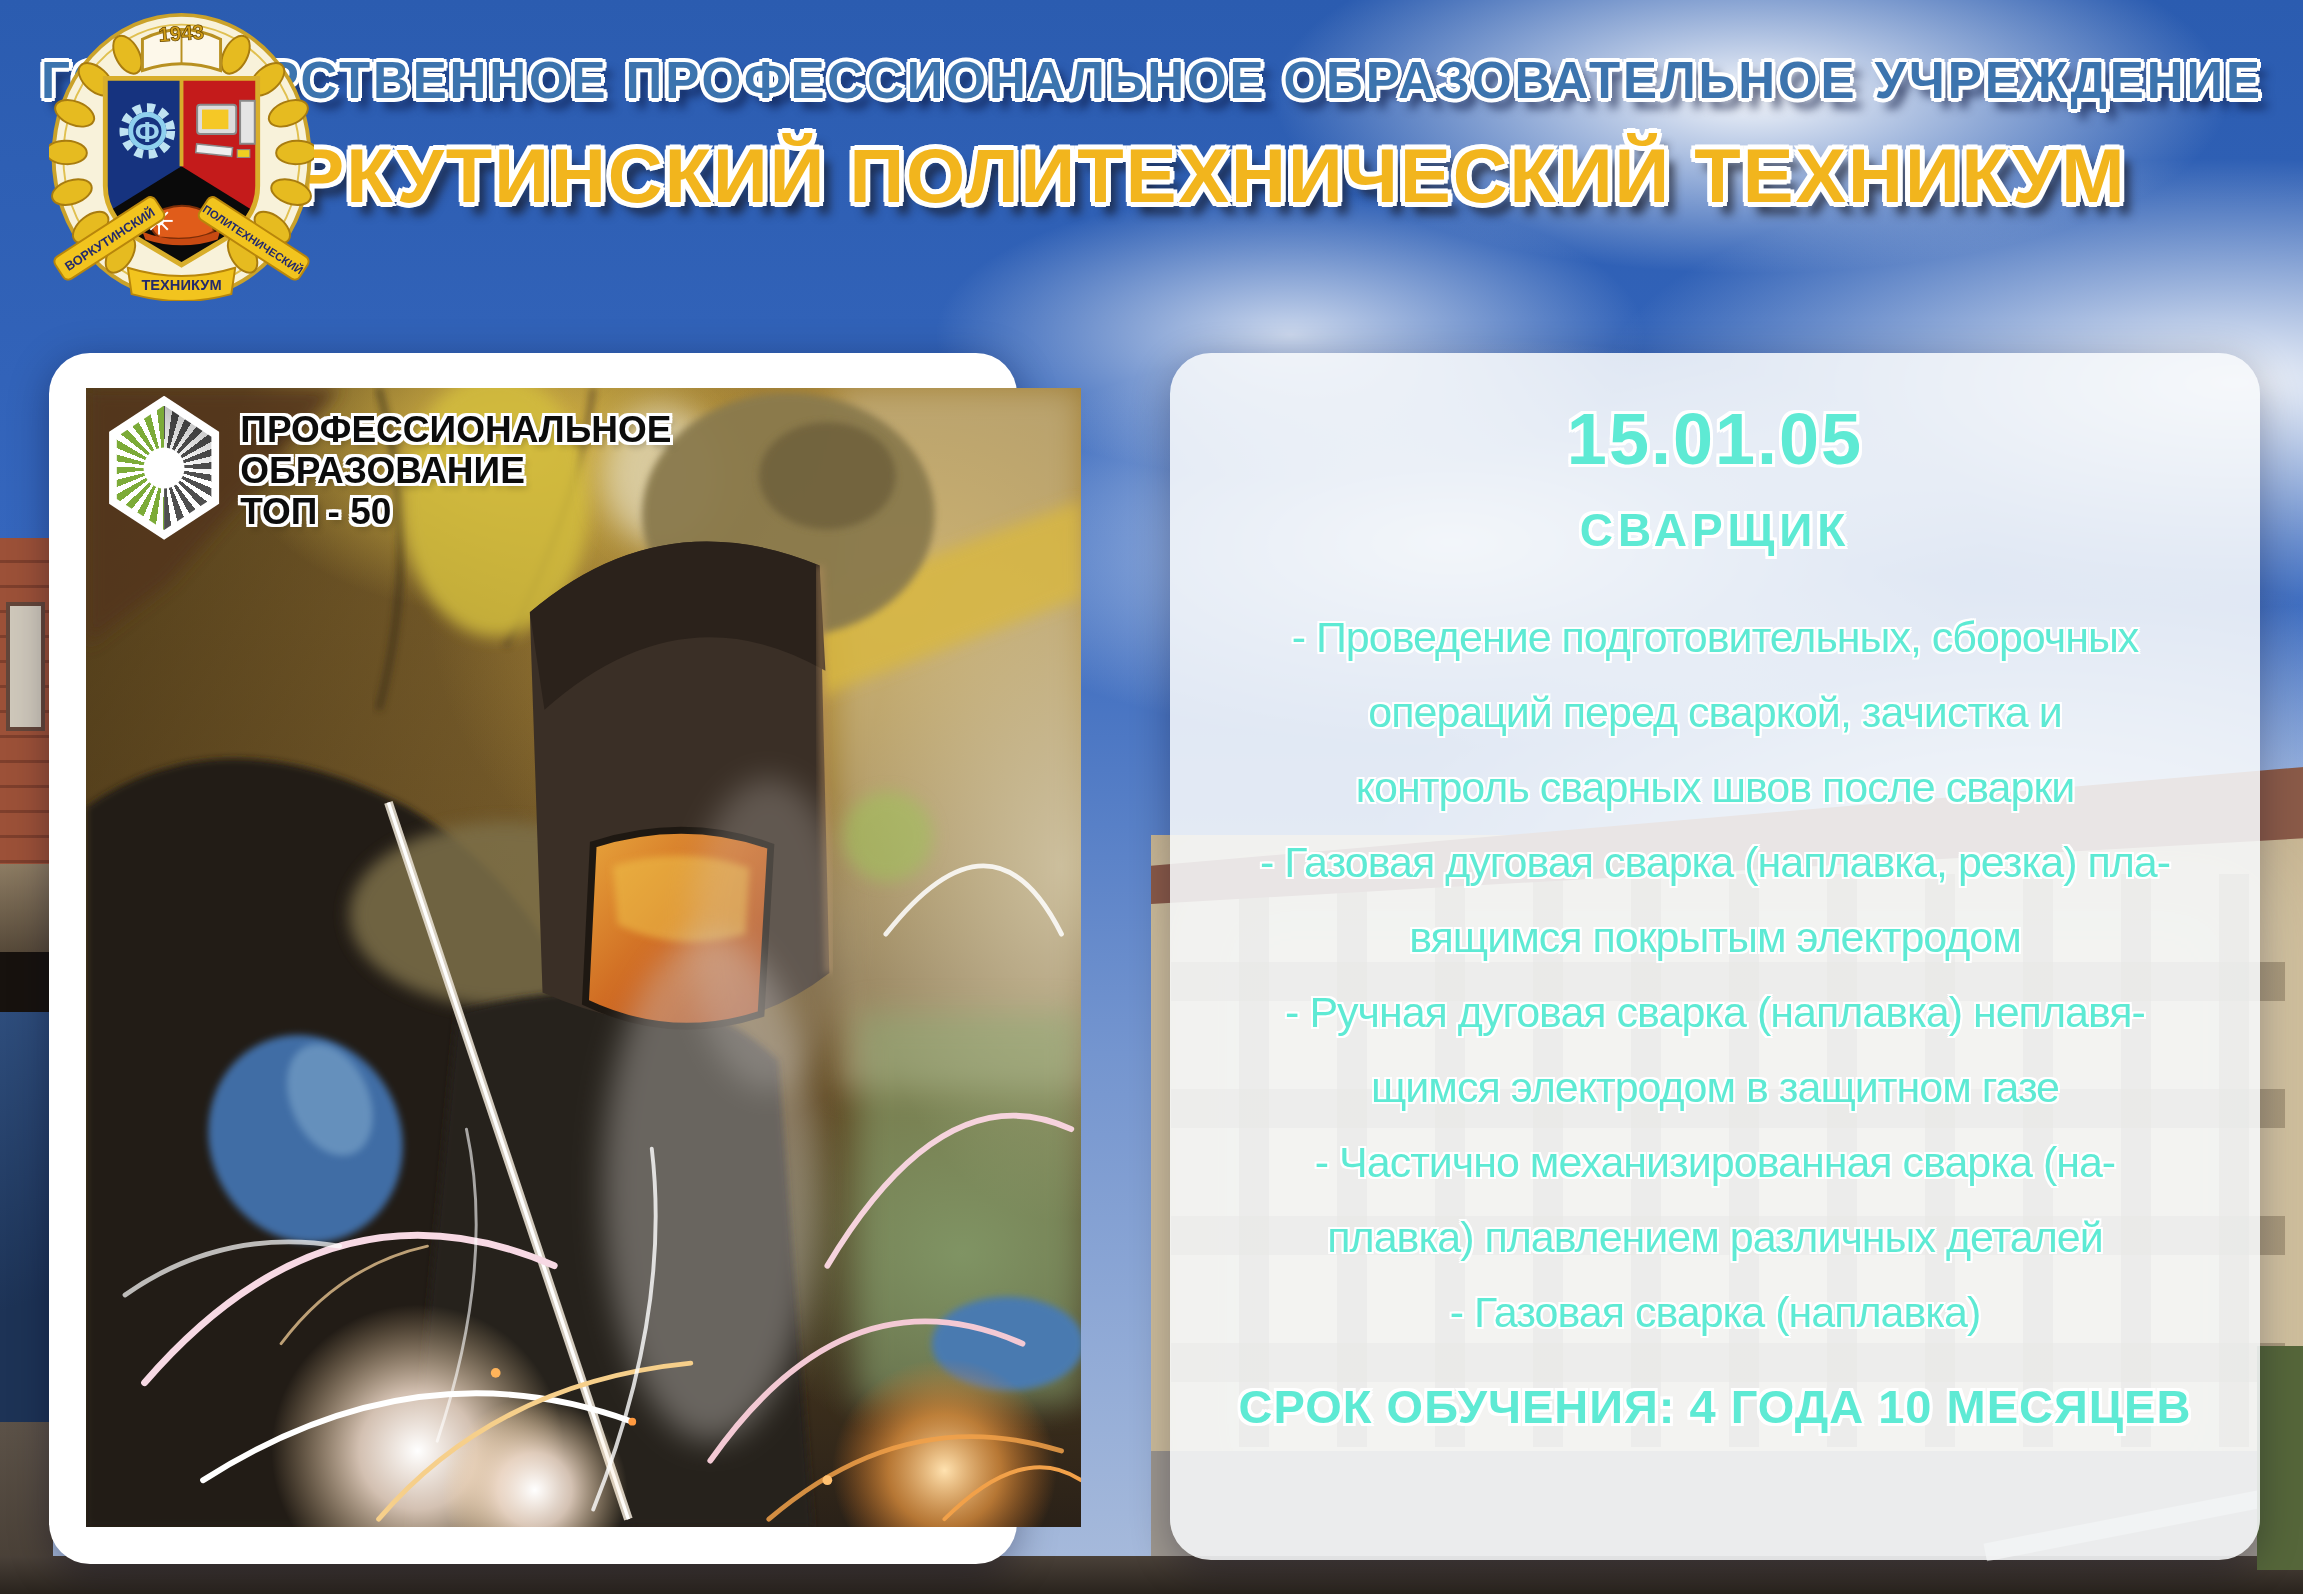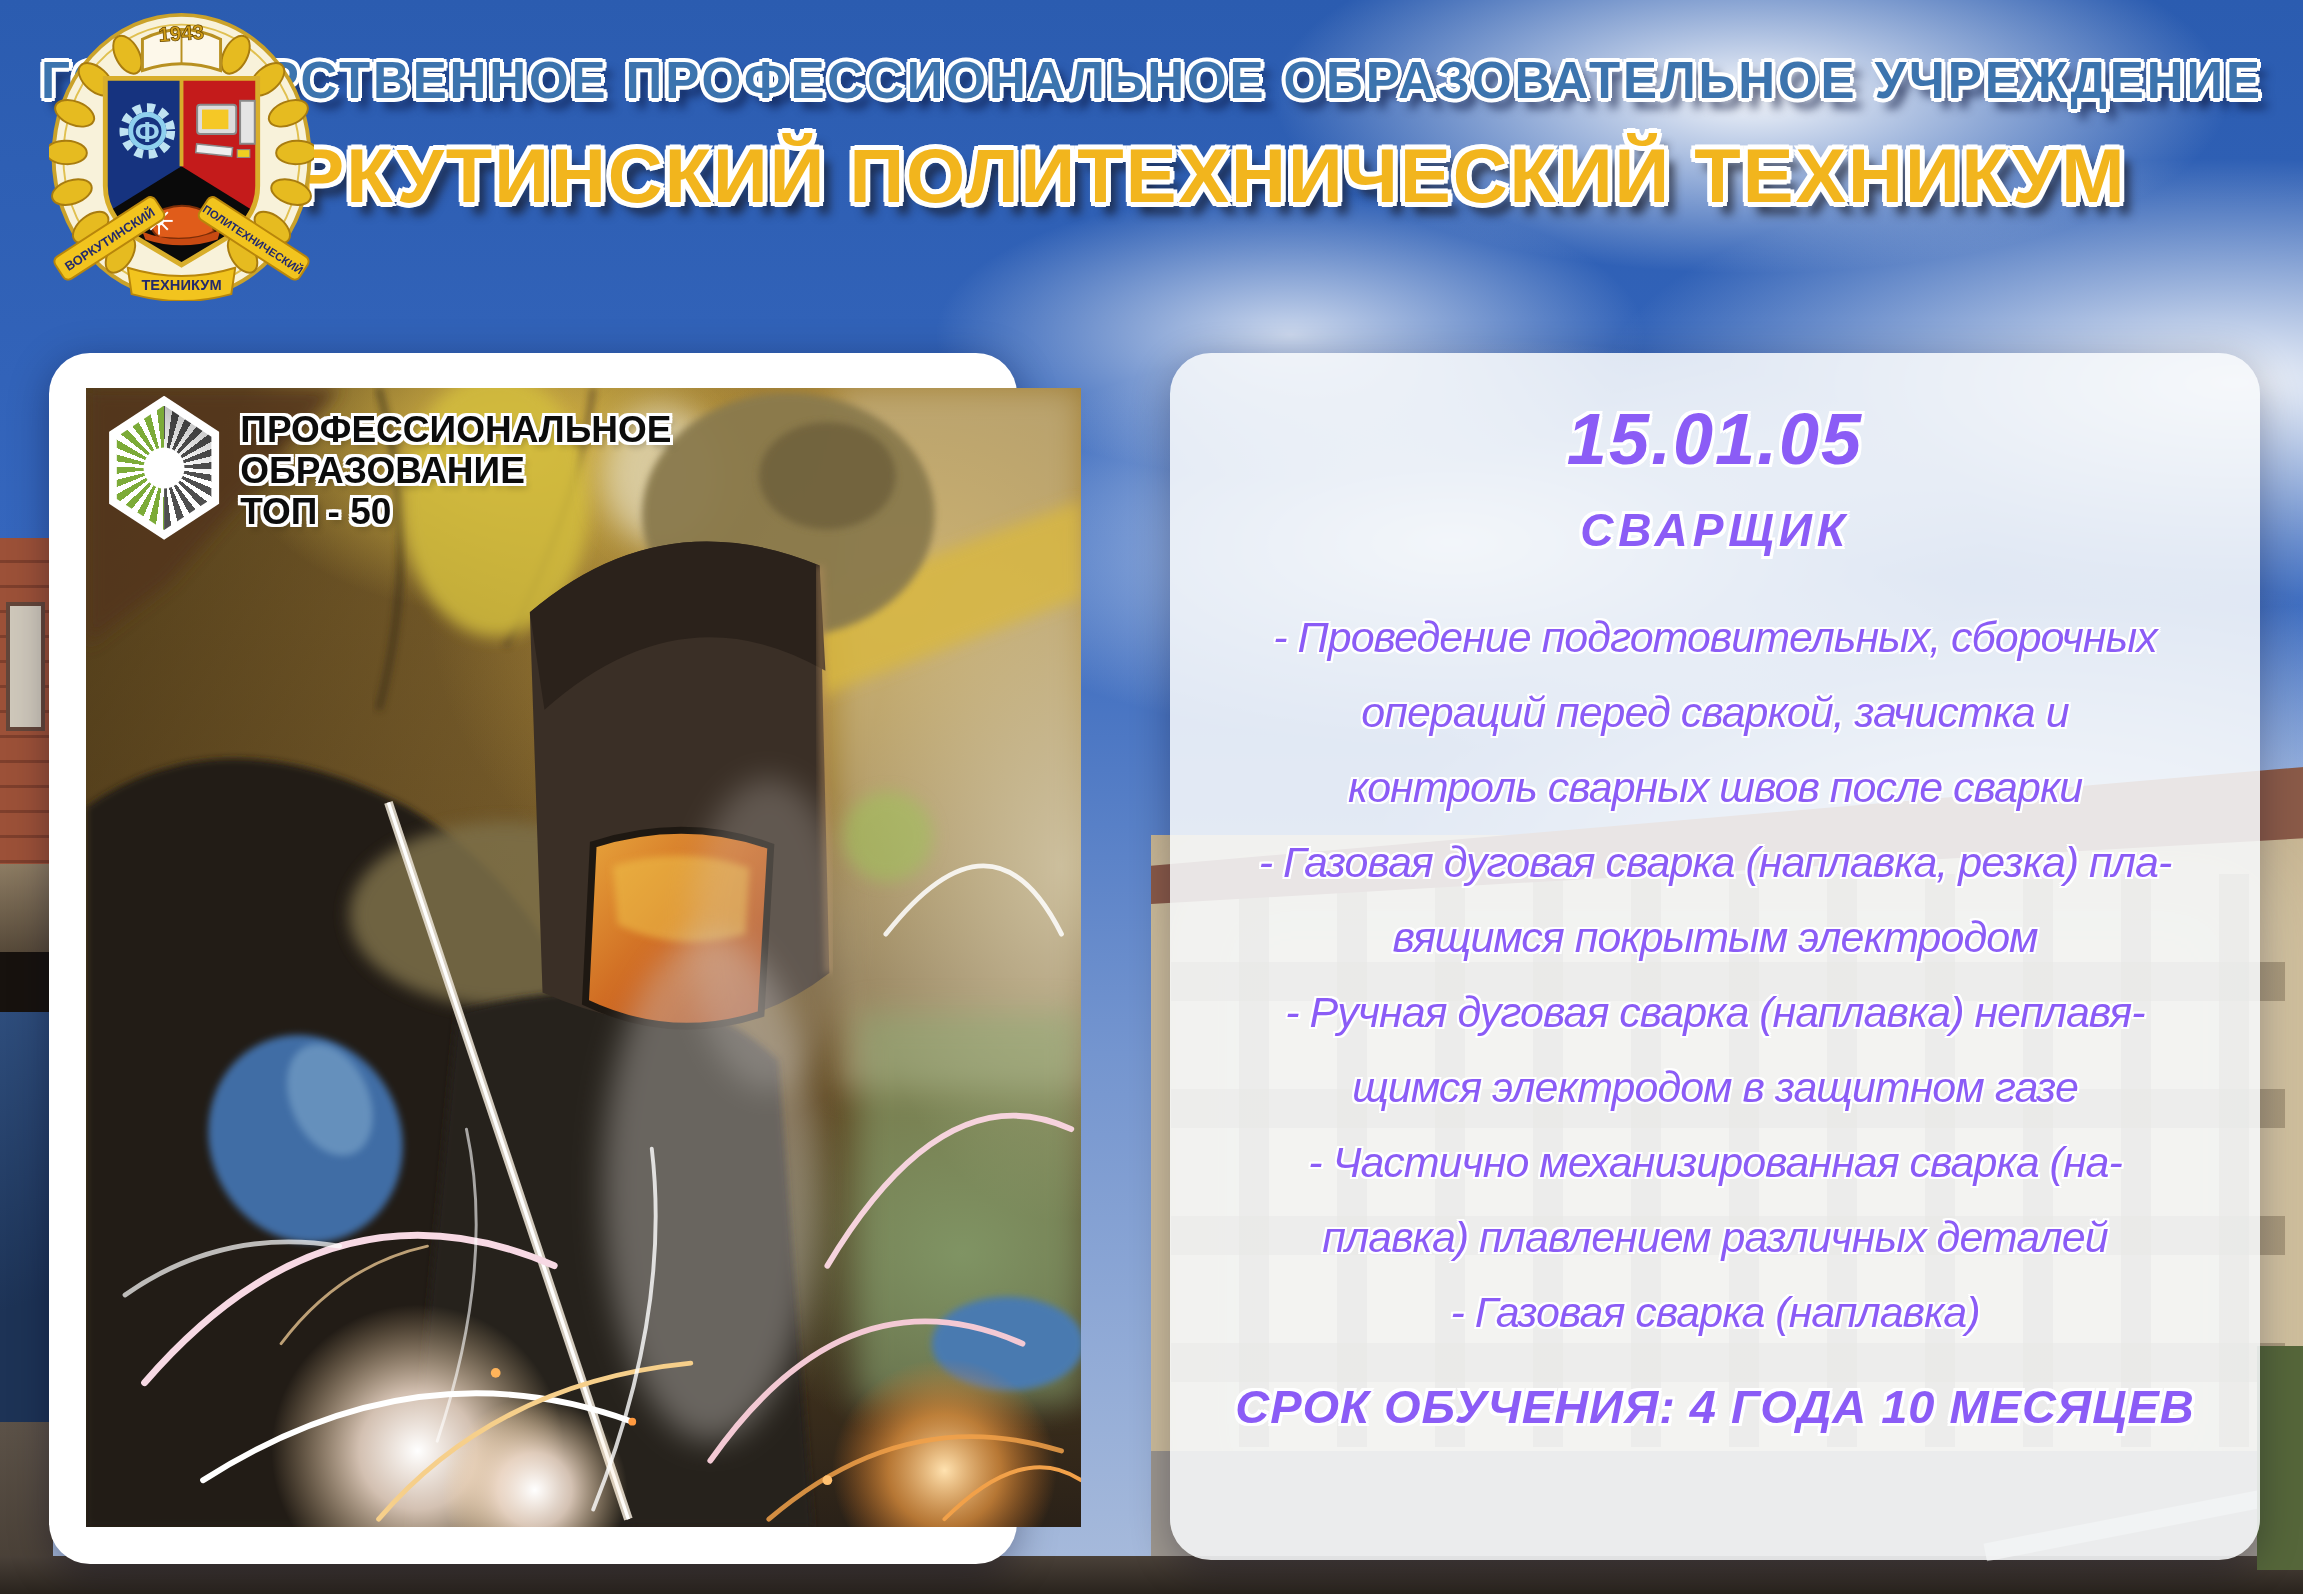--- a/index.html
+++ b/index.html
@@ -87,22 +87,22 @@
   .hex-hole{position:absolute;left:50%;top:50%;width:41px;height:41px;border-radius:50%;
     background:#fff;transform:translate(-50%,-50%);}
   .badge-text{margin-left:13.7px;margin-top:13.7px;font-weight:bold;font-size:37px;line-height:41px;
     color:#0c0c0c;text-align:left;
     text-shadow:2.9px 0 0 #fff,-2.9px 0 0 #fff,0 2.9px 0 #fff,0 -2.9px 0 #fff,
       2.9px 2.9px 0 #fff,-2.9px -2.9px 0 #fff,2.9px -2.9px 0 #fff,-2.9px 2.9px 0 #fff,3.9px 4.9px 5.9px rgba(0,0,0,.25);}
 
   
   .info-card{position:absolute;left:1170px;top:353px;width:1090px;height:1207px;
     background:rgba(246,248,251,.88);border-radius:41px;z-index:2;
-    box-shadow:0 9.8px 39px rgba(0,0,30,.3);text-align:center;color:#8b5cf6;box-sizing:border-box;
-    padding:45px 27px 0 27px;font-style:italic;}
+    box-shadow:0 9.8px 39px rgba(0,0,30,.3);text-align:center;color:#5eead4;box-sizing:border-box;
+    padding:45px 27px 0 27px;}
   .halo2{text-shadow:2px 0 0 #fff,-2px 0 0 #fff,0 2px 0 #fff,0 -2px 0 #fff,
       2px 2px 0 #fff,-2px -2px 0 #fff,2px -2px 0 #fff,-2px 2px 0 #fff;}
   .halo3{text-shadow:2.9px 0 0 #fff,-2.9px 0 0 #fff,0 2.9px 0 #fff,0 -2.9px 0 #fff,
       2.9px 2.9px 0 #fff,-2.9px -2.9px 0 #fff,2.9px -2.9px 0 #fff,-2.9px 2.9px 0 #fff;}
   .code{font-size:72px;font-weight:bold;letter-spacing:2px;}
   .profession{margin-top:23.4px;font-size:46px;font-weight:bold;letter-spacing:4.9px;}
   .activities{margin-top:43px;font-size:43px;letter-spacing:-1px;line-height:75px;}
   .duration{margin-top:29px;font-size:47px;font-weight:bold;letter-spacing:1px;}
 </style>
 </head>

